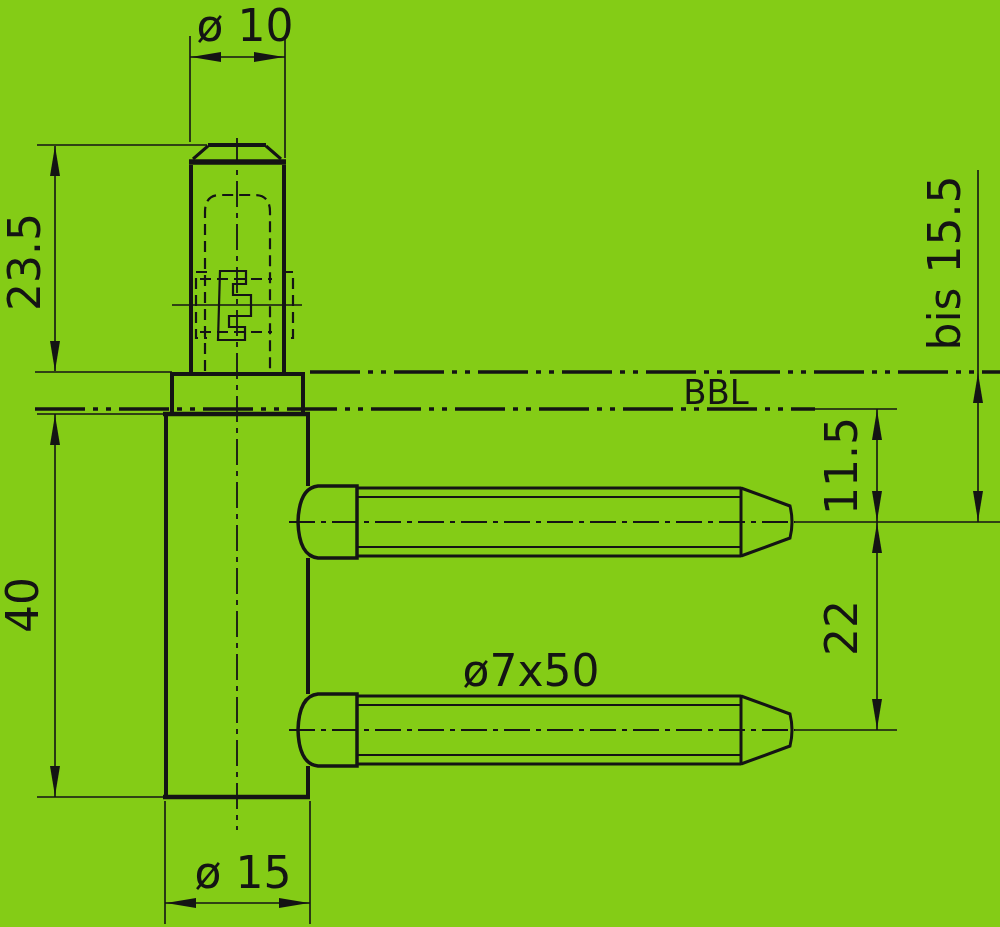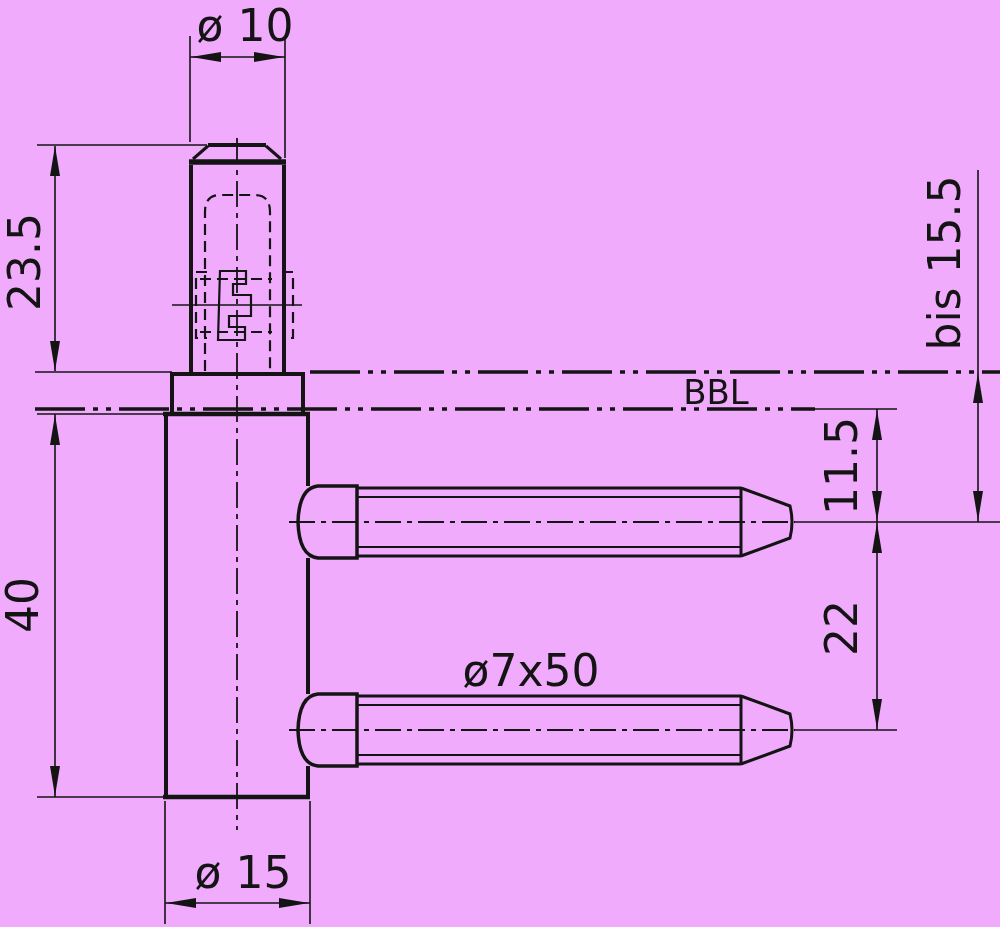--- a/index.html
+++ b/index.html
@@ -4,21 +4,21 @@
 <style>
   html, body {
     margin: 0;
     padding: 0;
     background: #ffffff;
   }
   .stage {
     position: relative;
     width: 1000px;
     height: 927px;
-    background: #f0abfc;
+    background: #84cc16;
     overflow: hidden;
   }
   svg { display: block; }
   .ln  { stroke: #141414; fill: none; stroke-linecap: butt; }
   .thick  { stroke-width: 4; }
   .thick5 { stroke-width: 5.5; }
   .med    { stroke-width: 3; }
   .thin   { stroke-width: 1.6; }
   .hidden-ln { stroke-width: 2.2; stroke-dasharray: 11 6; }
   .center-ln { stroke-width: 1.8; stroke-dasharray: 26 6 5 6; }

